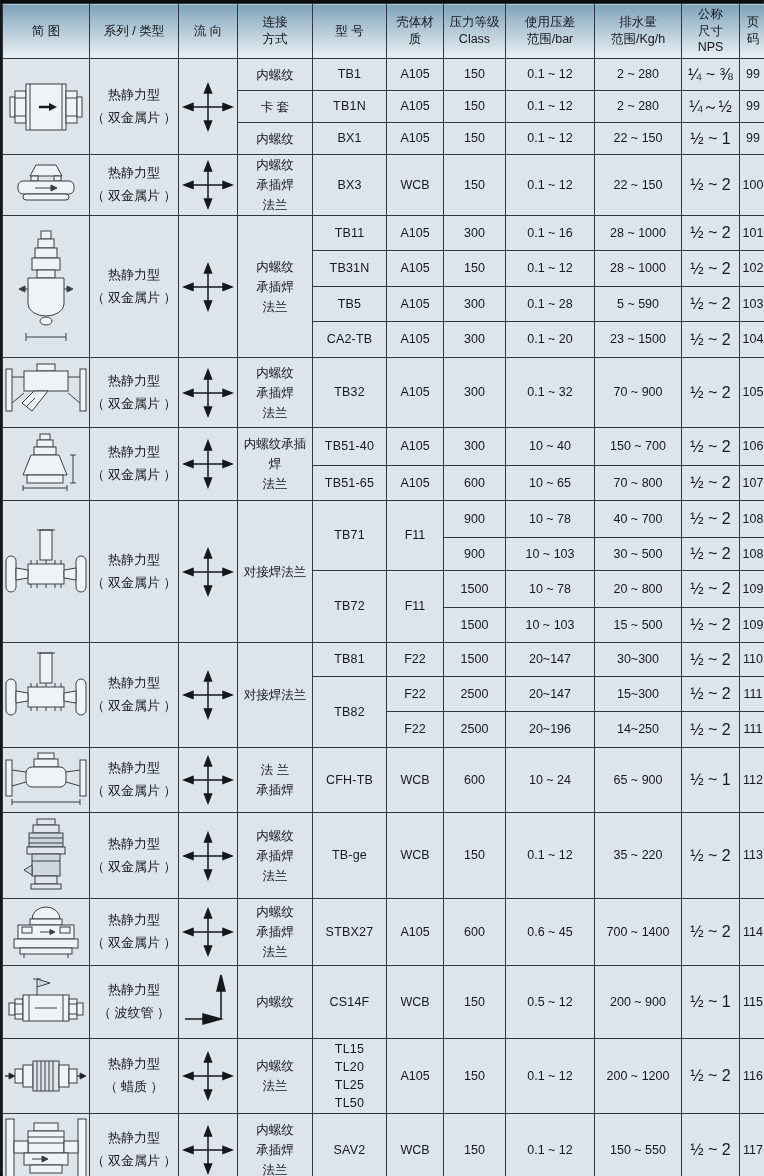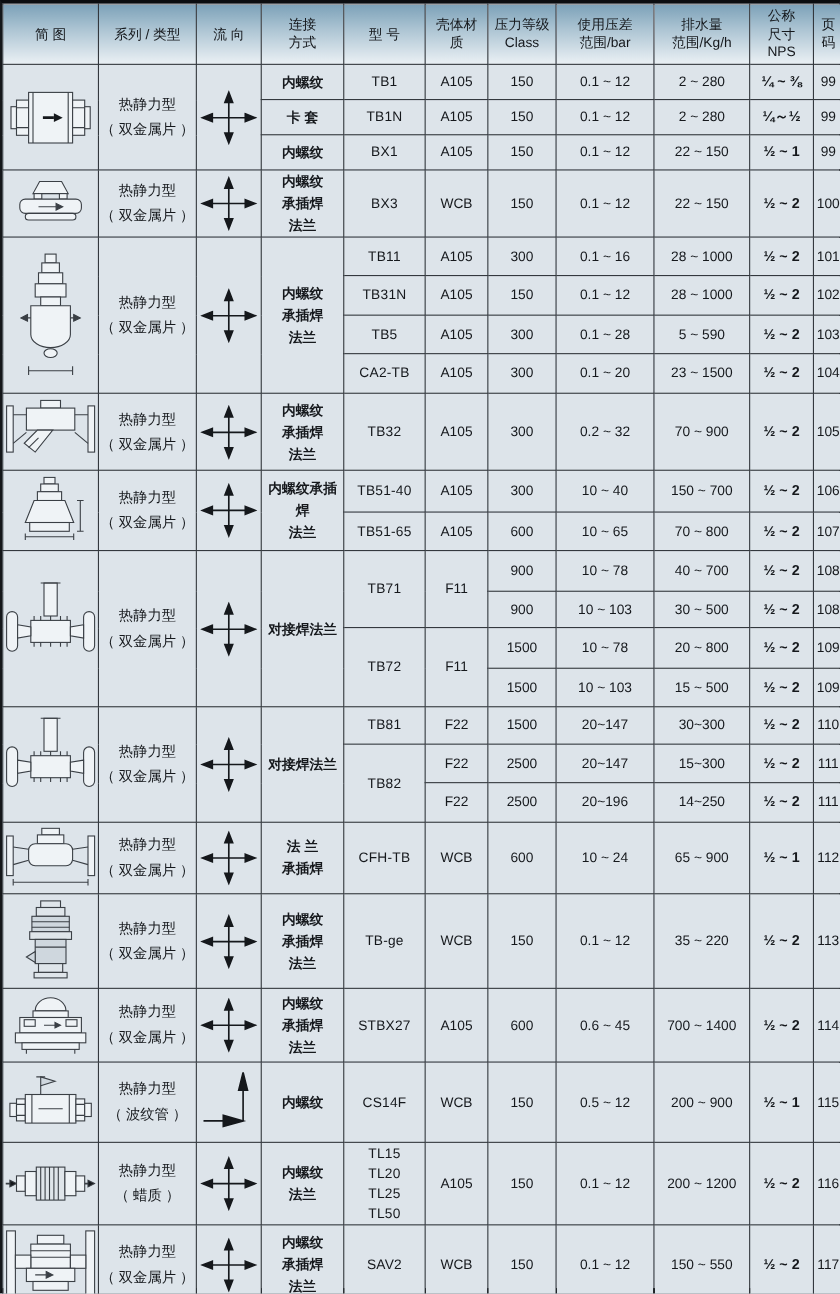--- a/index.html
+++ b/index.html
@@ -20,23 +20,23 @@
     border:1px solid #33383e;
     text-align:center;vertical-align:middle;
     padding:0 1px;font-size:12.5px;line-height:1.45;
     white-space:pre-line;overflow:hidden;background:#dde4ea;
   }
   thead th{
     font-weight:normal;font-size:12.5px;line-height:1.35;
     background:linear-gradient(180deg,#7da2b9 0%,#a9c2d1 38%,#e6edf2 95%);
   }
   td.c-series{line-height:1.75;font-size:13px;}
-  td.c-conn{line-height:1.6;font-weight:bold;}
+  td.c-conn{line-height:1.6;}
   td.c-model{letter-spacing:.2px;}
-  td.c-nps{font-size:13px;font-weight:bold;}
+  td.c-nps{font-size:16px;}
   .dg svg,.fl svg{display:block;margin:0 auto;}
   .dg{display:flex;align-items:center;justify-content:center;}
 </style>
 </head>
 <body>
 
 <div class="frame">
 <table>
 <colgroup>
   <col style="width:87px">
@@ -267,21 +267,21 @@
                   <polygon points="22.5,11 26,2 29.5,11"></polygon>
                   <polygon points="22.5,39 26,48 29.5,39"></polygon>
                 </g>
               </svg></div></td>
   <td class="c-conn">内螺纹
 承插焊
 法兰</td>
   <td class="c-model">TB32</td>
   <td class="c-mat">A105</td>
   <td class="c-class">300</td>
-  <td class="c-dp">0.2 ~ 32</td>
+  <td class="c-dp">0.1 ~ 32</td>
   <td class="c-drain">70 ~ 900</td>
   <td class="c-nps">½ ~ 2</td>
   <td class="c-page">105</td>
 </tr>
 
 <tr style="height:38px">
   <td class="c-diagram" rowspan="2"><div class="dg"><svg width="66" height="62" viewBox="0 0 66 62">
                 <g stroke="#3a3f45" stroke-width="1" fill="#eff3f6">
                   <rect x="27" y="1" width="10" height="6"></rect>
                   <rect x="24" y="7" width="16" height="7"></rect>

